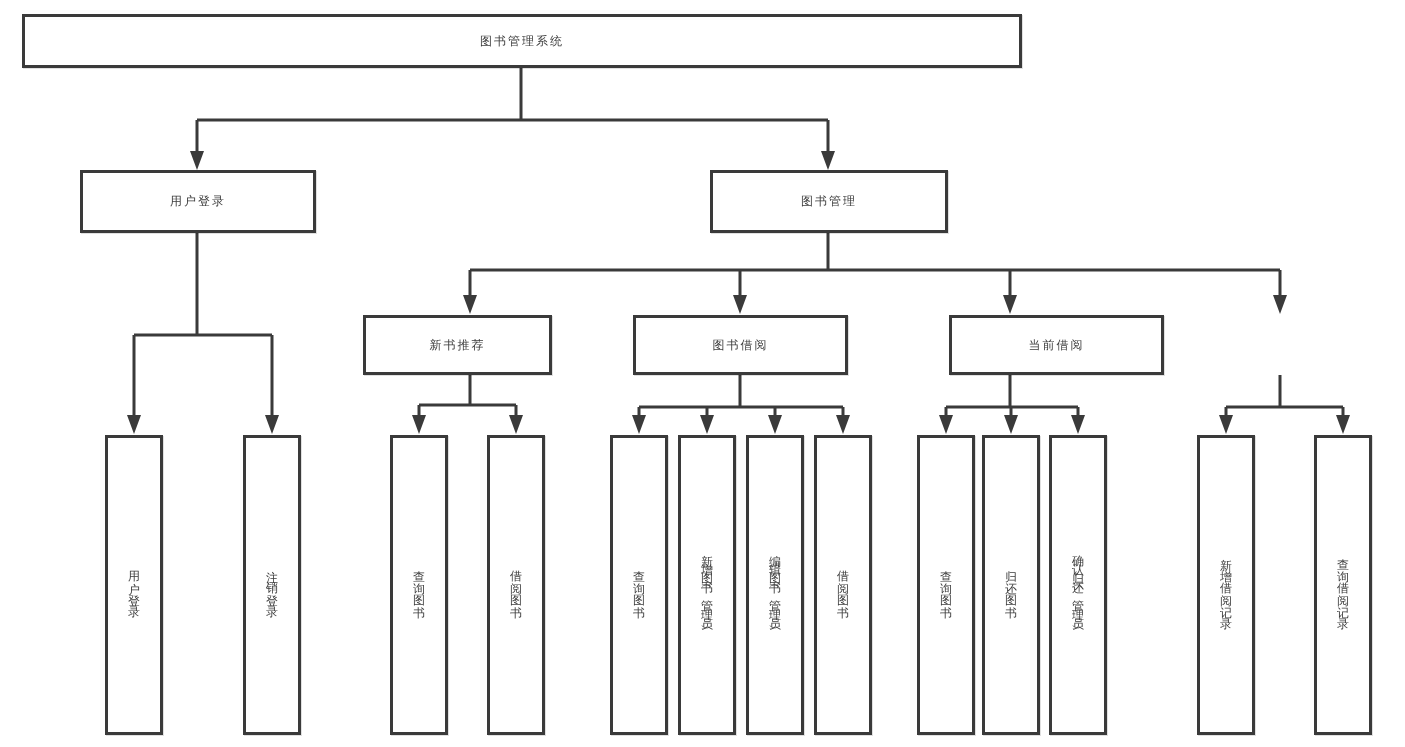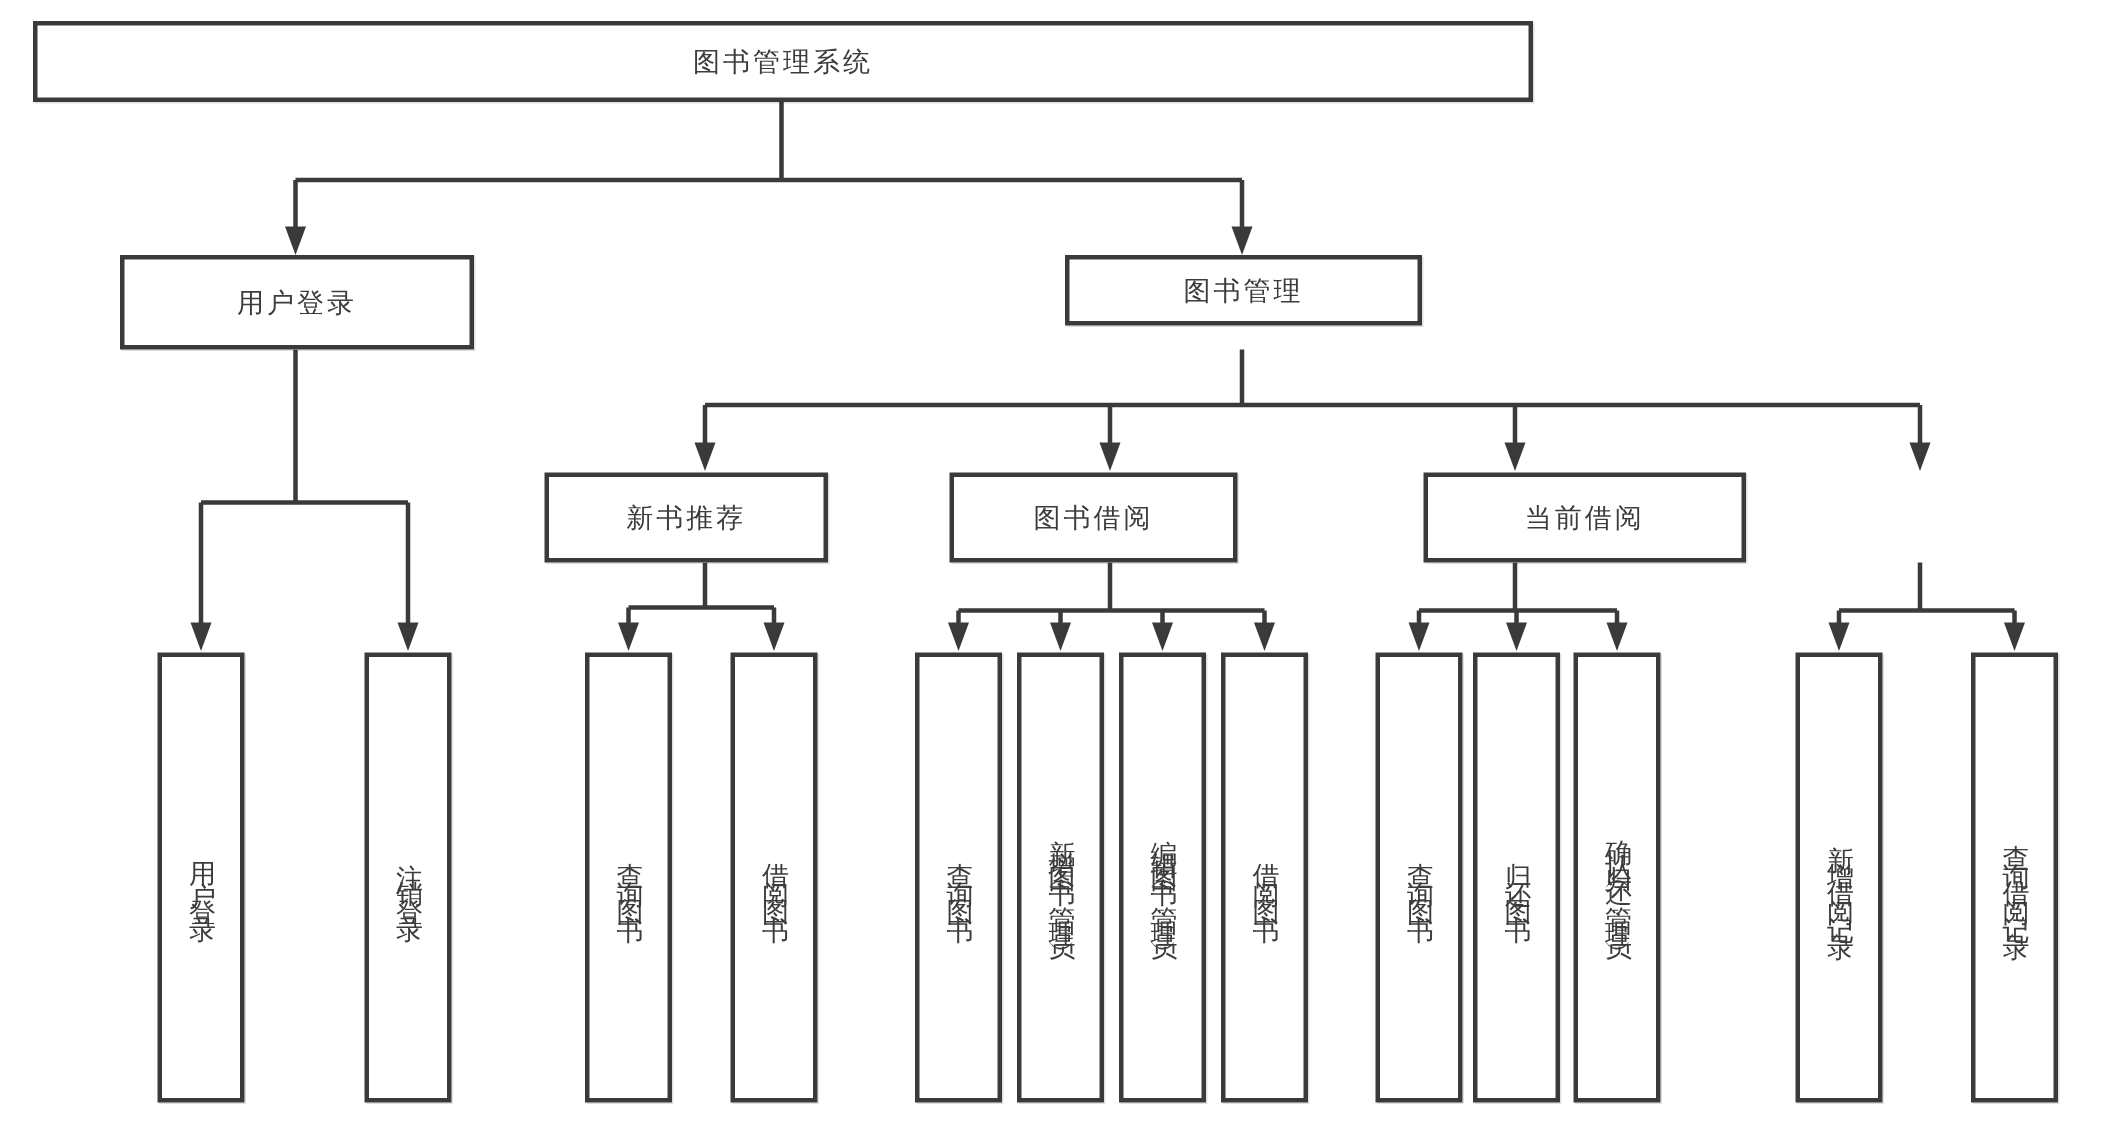--- a/index.html
+++ b/index.html
@@ -16,21 +16,21 @@
     overflow:hidden;
   }
   .conn{position:absolute;left:0;top:0;pointer-events:none;}
   .node{
     position:absolute;
     box-sizing:border-box;
     border:3px solid var(--line);
     background:#ffffff;
     color:var(--text);
     display:flex;align-items:center;justify-content:center;
-    font-size:18px;
+    font-size:12px;
     letter-spacing:2px;
     box-shadow:1px 1px 0 rgba(0,0,0,0.12);
     z-index:2;
   }
   .leaf{
     writing-mode:vertical-rl;
     letter-spacing:12px;
     line-height:1;
     padding:6px 0;
   }
@@ -51,24 +51,24 @@
 <div class="canvas">
 
   <svg id="connectors" class="conn" width="1405" height="747">
     <path id="conn-lines" fill="none" stroke="#3a3a3a" stroke-width="3" d="M521 68 V120 M197 120 H828 M197 233 V335 M134 335 H272 M828 233 V270 M470 270 H1280 M470 375 V405 M419 405 H516 M740 375 V407 M639 407 H843 M1010 375 V407 M946 407 H1078 M1280 375 V407 M1226 407 H1343 M197 120 V156 M828 120 V156 M134 335 V420 M272 335 V420 M470 270 V300 M740 270 V300 M1010 270 V300 M1280 270 V300 M419 405 V420 M516 405 V420 M639 407 V420 M707 407 V420 M775 407 V420 M843 407 V420 M946 407 V420 M1011 407 V420 M1078 407 V420 M1226 407 V420 M1343 407 V420"></path>
     <path id="conn-arrows" fill="#3a3a3a" stroke="none" d="M190 151 H204 L197 170 Z M821 151 H835 L828 170 Z M127 415 H141 L134 434 Z M265 415 H279 L272 434 Z M463 295 H477 L470 314 Z M733 295 H747 L740 314 Z M1003 295 H1017 L1010 314 Z M1273 295 H1287 L1280 314 Z M412 415 H426 L419 434 Z M509 415 H523 L516 434 Z M632 415 H646 L639 434 Z M700 415 H714 L707 434 Z M768 415 H782 L775 434 Z M836 415 H850 L843 434 Z M939 415 H953 L946 434 Z M1004 415 H1018 L1011 434 Z M1071 415 H1085 L1078 434 Z M1219 415 H1233 L1226 434 Z M1336 415 H1350 L1343 434 Z"></path>
   </svg>
 
   <div class="node" style="left:22px;top:14px;width:1000px;height:54px;">图书管理系统</div>
 
   <div class="node" style="left:80px;top:170px;width:236px;height:63px;">用户登录</div>
-  <div class="node" style="left:710px;top:170px;width:238px;height:47px;">图书管理</div>
+  <div class="node" style="left:710px;top:170px;width:238px;height:63px;">图书管理</div>
 
   <div class="node" style="left:363px;top:315px;width:189px;height:60px;">新书推荐</div>
-  <div class="node" style="left:633px;top:315px;width:192px;height:60px;">图书借阅</div>
+  <div class="node" style="left:633px;top:315px;width:215px;height:60px;">图书借阅</div>
   <div class="node" style="left:903px;top:315px;width:215px;height:60px;margin-left:46px;">当前借阅</div>
 
   <div class="node leaf" style="left:105px;top:435px;width:58px;height:300px;">用户登录</div>
   <div class="node leaf" style="left:243px;top:435px;width:58px;height:300px;">注销登录</div>
 
   <div class="node leaf" style="left:390px;top:435px;width:58px;height:300px;">查询图书</div>
   <div class="node leaf" style="left:487px;top:435px;width:58px;height:300px;">借阅图书</div>
 
   <div class="node leaf" style="left:610px;top:435px;width:58px;height:300px;">查询图书</div>
   <div class="node leaf dense" style="left:678px;top:435px;width:58px;height:300px;">新增图书（管理员）</div>

